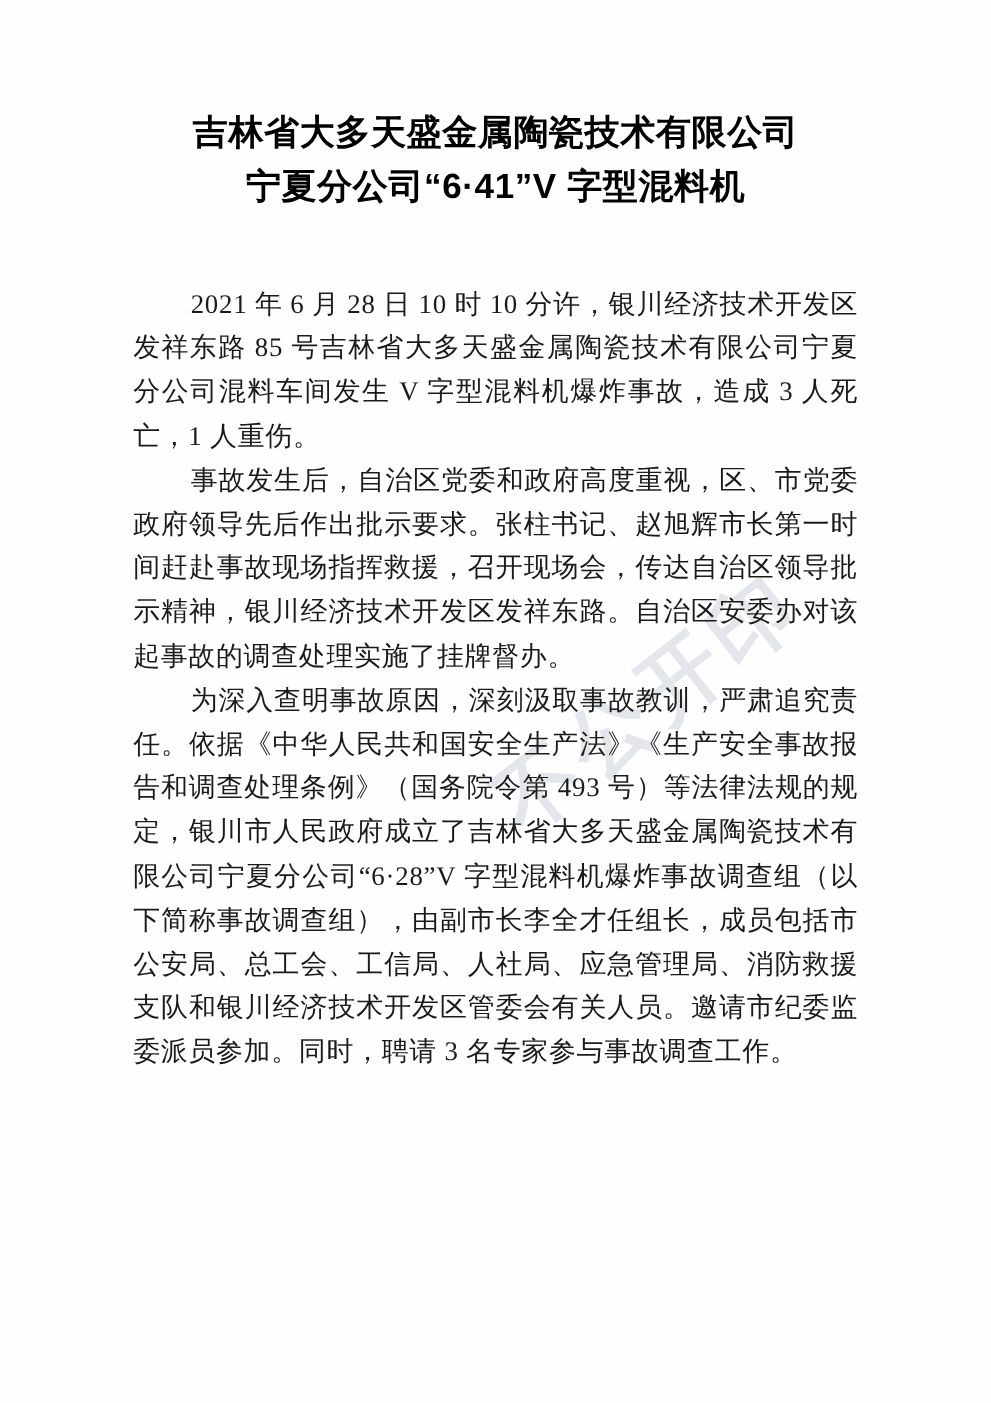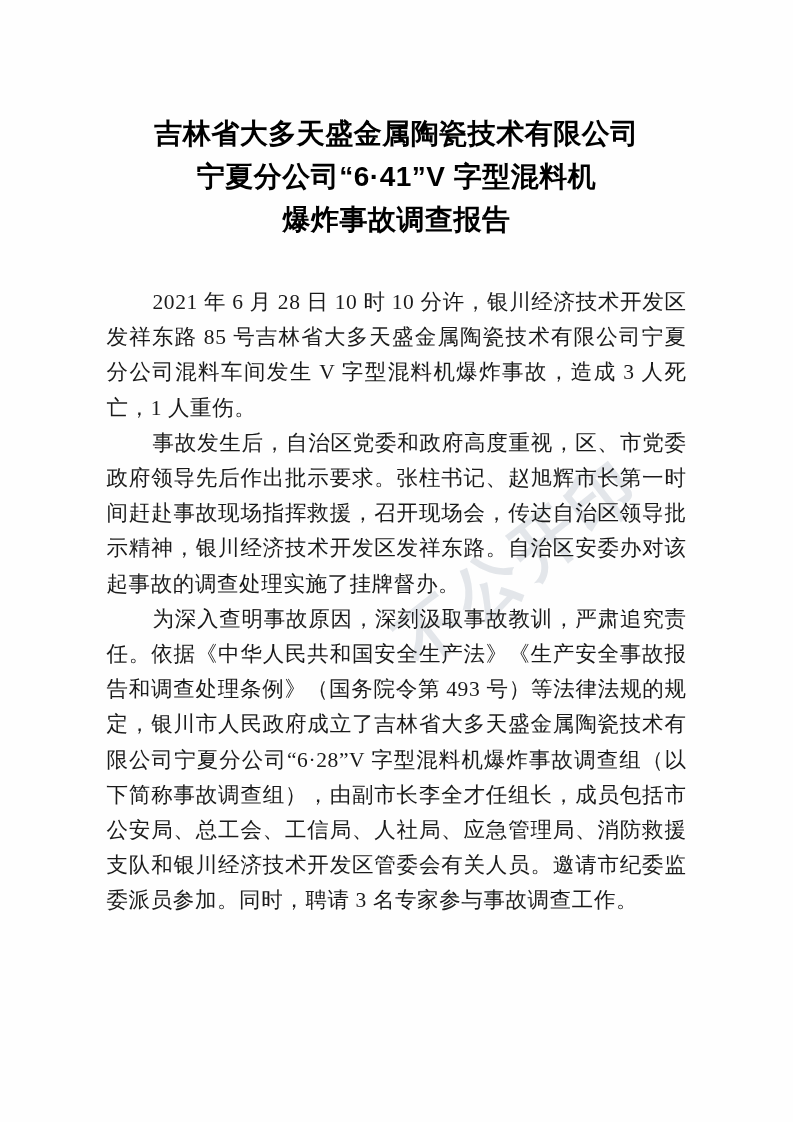--- a/index.html
+++ b/index.html
@@ -52,38 +52,38 @@
     display: flex;
     align-items: center;
     justify-content: center;
     user-select: none;
   }
 
   
   .title-block {
     position: relative;
     z-index: 3;
-    padding-top: 112px;
+    padding-top: 84px;
     text-align: center;
   }
   .title-line {
     font-family: "Liberation Sans", "DejaVu Sans", sans-serif;
     font-size: 28px;
     font-weight: bold;
     color: #000000;
     line-height: 43px;
     letter-spacing: 0.5px;
     white-space: nowrap;
   }
 
   
   .body-block {
     position: relative;
     z-index: 3;
-    margin: 0 auto;
+    margin: 12px auto;
     width: 580px;
     padding-top: 44px;
   }
   .para {
     font-family: "Liberation Serif", "DejaVu Serif", serif;
     font-size: 21.5px;
     color: #1a1a1a;
     line-height: 35.2px;
     text-align: justify;
     text-justify: inter-character;
@@ -98,21 +98,20 @@
 
 <div class="page">
 
   <div class="watermark-layer">
     <div class="watermark">不公开印</div>
   </div>
 
   <div class="title-block">
     <div class="title-line">吉林省大多天盛金属陶瓷技术有限公司</div>
     <div class="title-line">宁夏分公司“6·41”V 字型混料机</div>
-    <div class="title-line">爆炸事故调查报告</div>
   </div>
 
   <div class="body-block">
     <p class="para">2021 年 6 月 28 日 10 时 10 分许，银川经济技术开发区发祥东路 85 号吉林省大多天盛金属陶瓷技术有限公司宁夏分公司混料车间发生 V 字型混料机爆炸事故，造成 3 人死亡，1 人重伤。</p>
     <p class="para">事故发生后，自治区党委和政府高度重视，区、市党委政府领导先后作出批示要求。张柱书记、赵旭辉市长第一时间赶赴事故现场指挥救援，召开现场会，传达自治区领导批示精神，银川经济技术开发区发祥东路。自治区安委办对该起事故的调查处理实施了挂牌督办。</p>
     <p class="para">为深入查明事故原因，深刻汲取事故教训，严肃追究责任。依据《中华人民共和国安全生产法》《生产安全事故报告和调查处理条例》（国务院令第 493 号）等法律法规的规定，银川市人民政府成立了吉林省大多天盛金属陶瓷技术有限公司宁夏分公司“6·28”V 字型混料机爆炸事故调查组（以下简称事故调查组），由副市长李全才任组长，成员包括市公安局、总工会、工信局、人社局、应急管理局、消防救援支队和银川经济技术开发区管委会有关人员。邀请市纪委监委派员参加。同时，聘请 3 名专家参与事故调查工作。</p>
   </div>
 
 </div>
 

